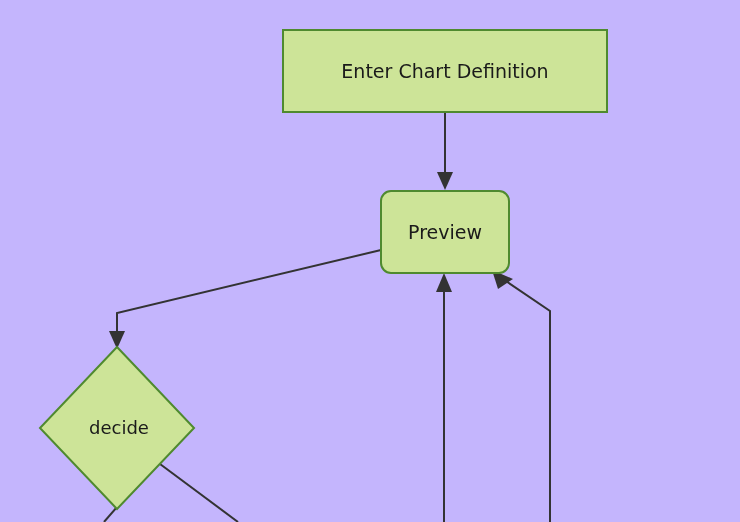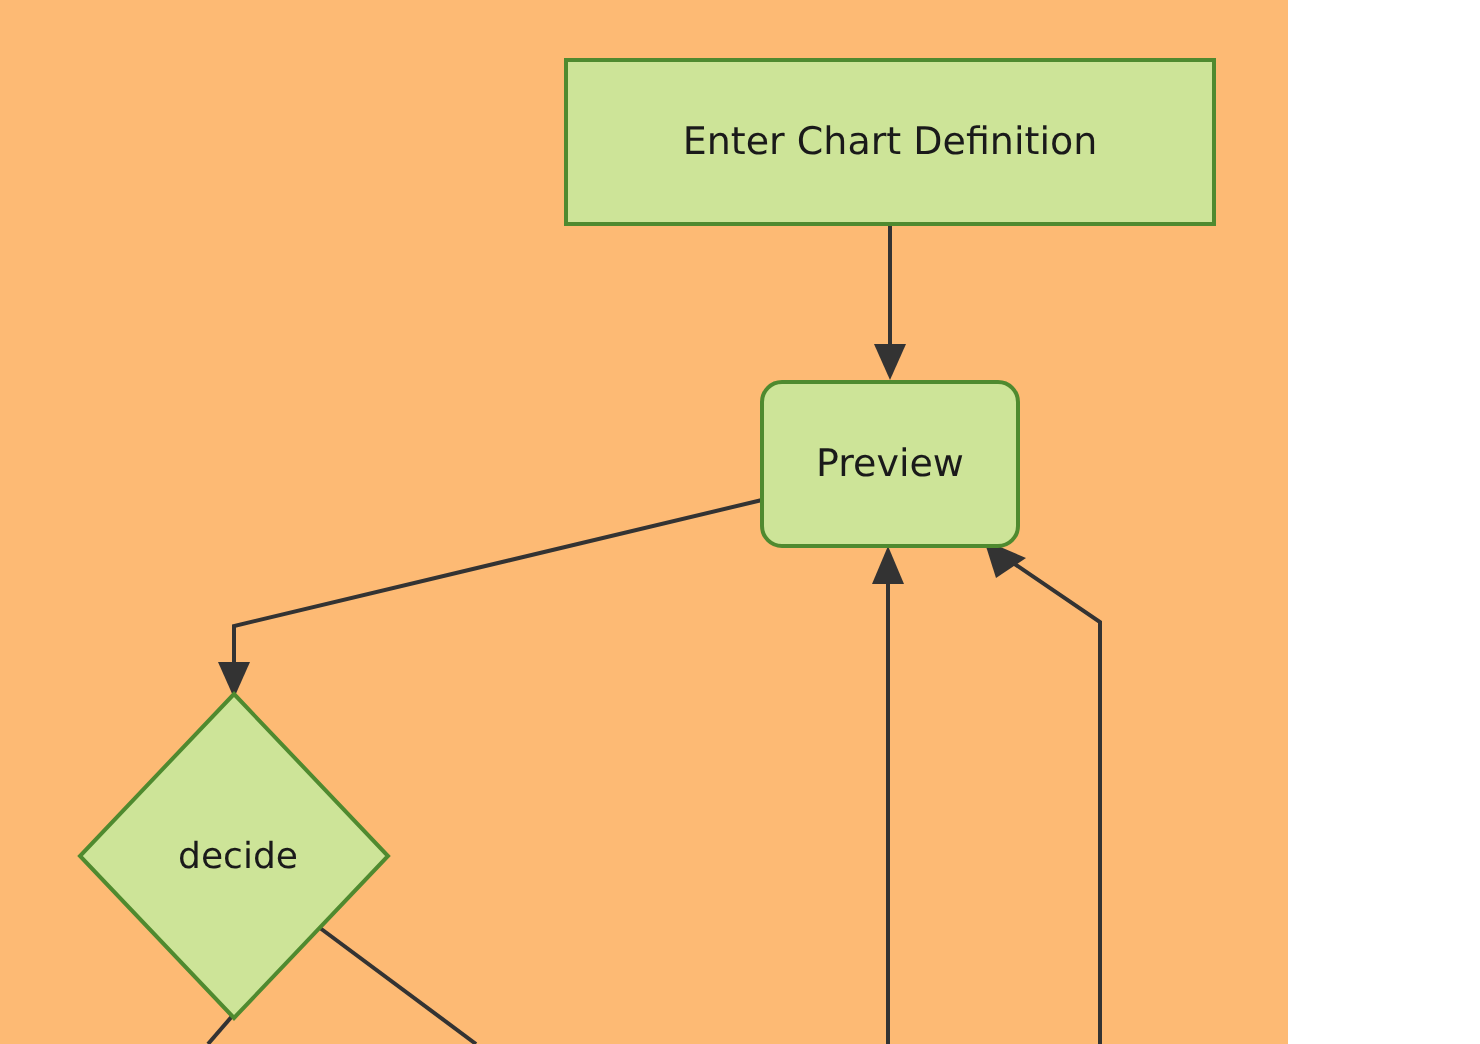--- a/index.html
+++ b/index.html
@@ -6,23 +6,23 @@
   html, body {
     margin: 0;
     padding: 0;
     background: #ffffff;
   }
   body {
     font-family: "DejaVu Sans", "Liberation Sans", sans-serif;
   }
   #diagram-root {
     position: relative;
-    width: 644px;
+    width: 740px;
     height: 522px;
-    background: #fdba74;
+    background: #c4b5fd;
     overflow: hidden;
   }
   #flow-svg {
     position: absolute;
     top: 0;
     left: 0;
     width: 740px;
     height: 522px;
     display: block;
   }

